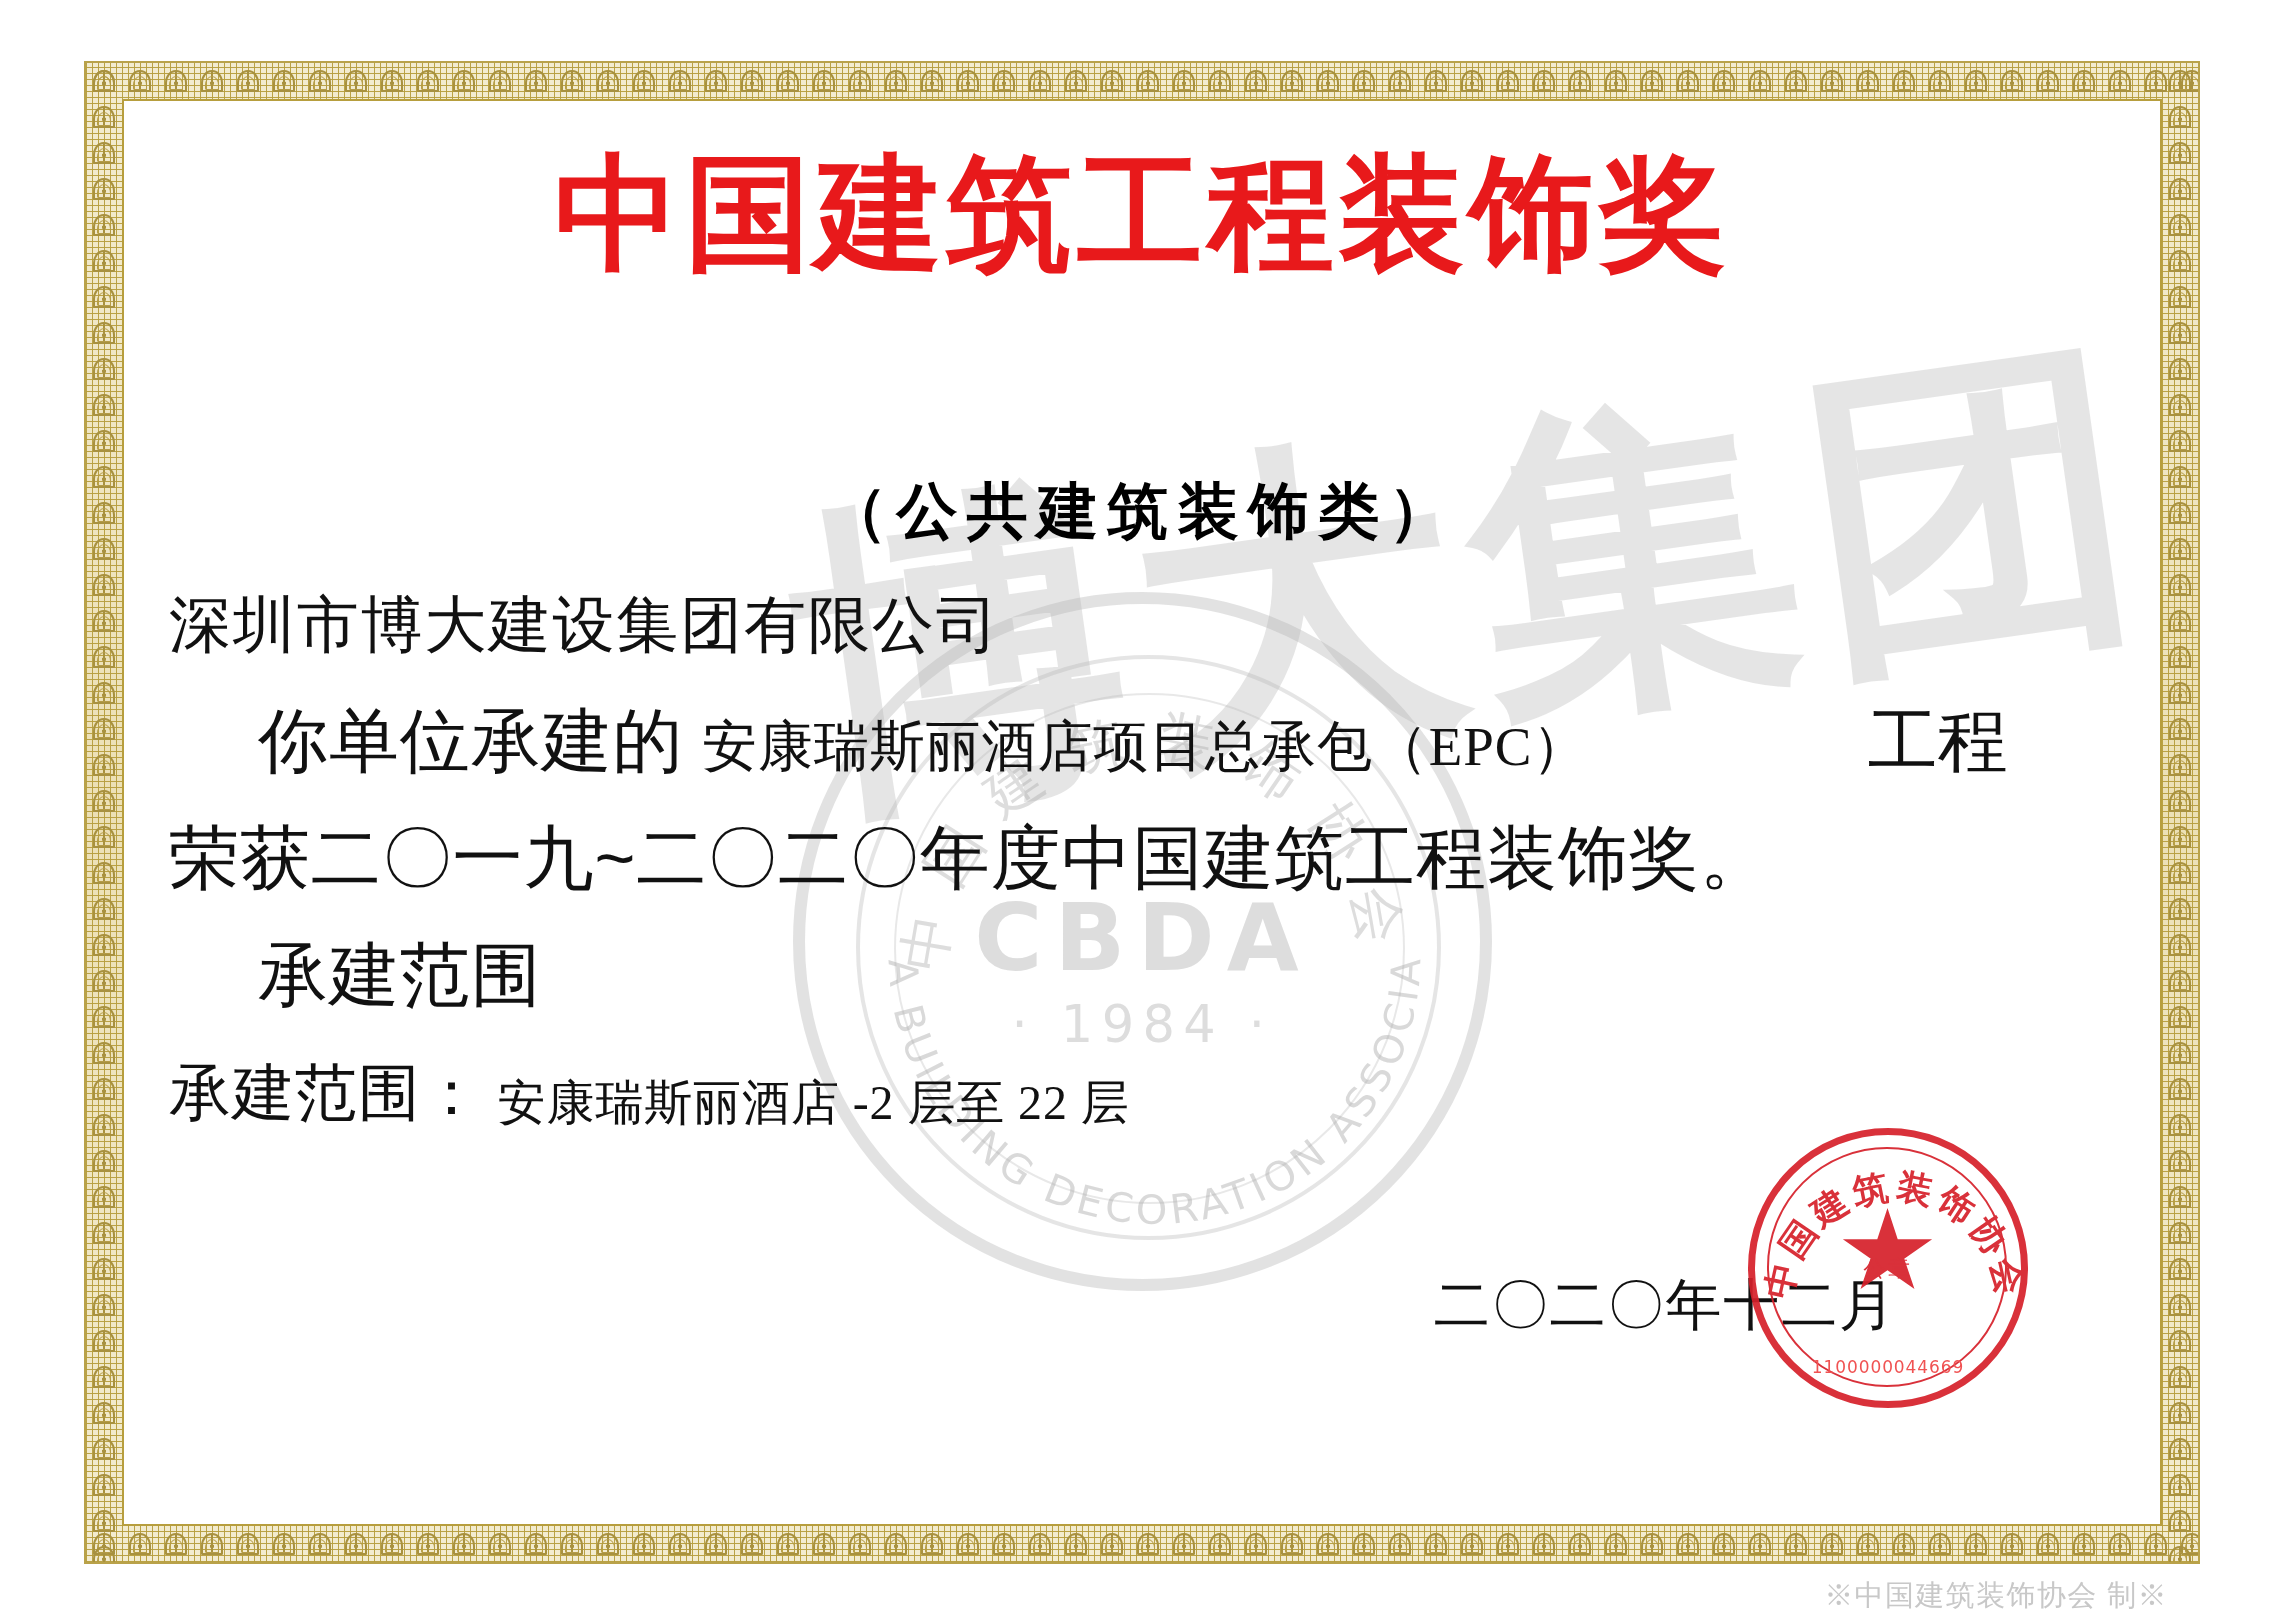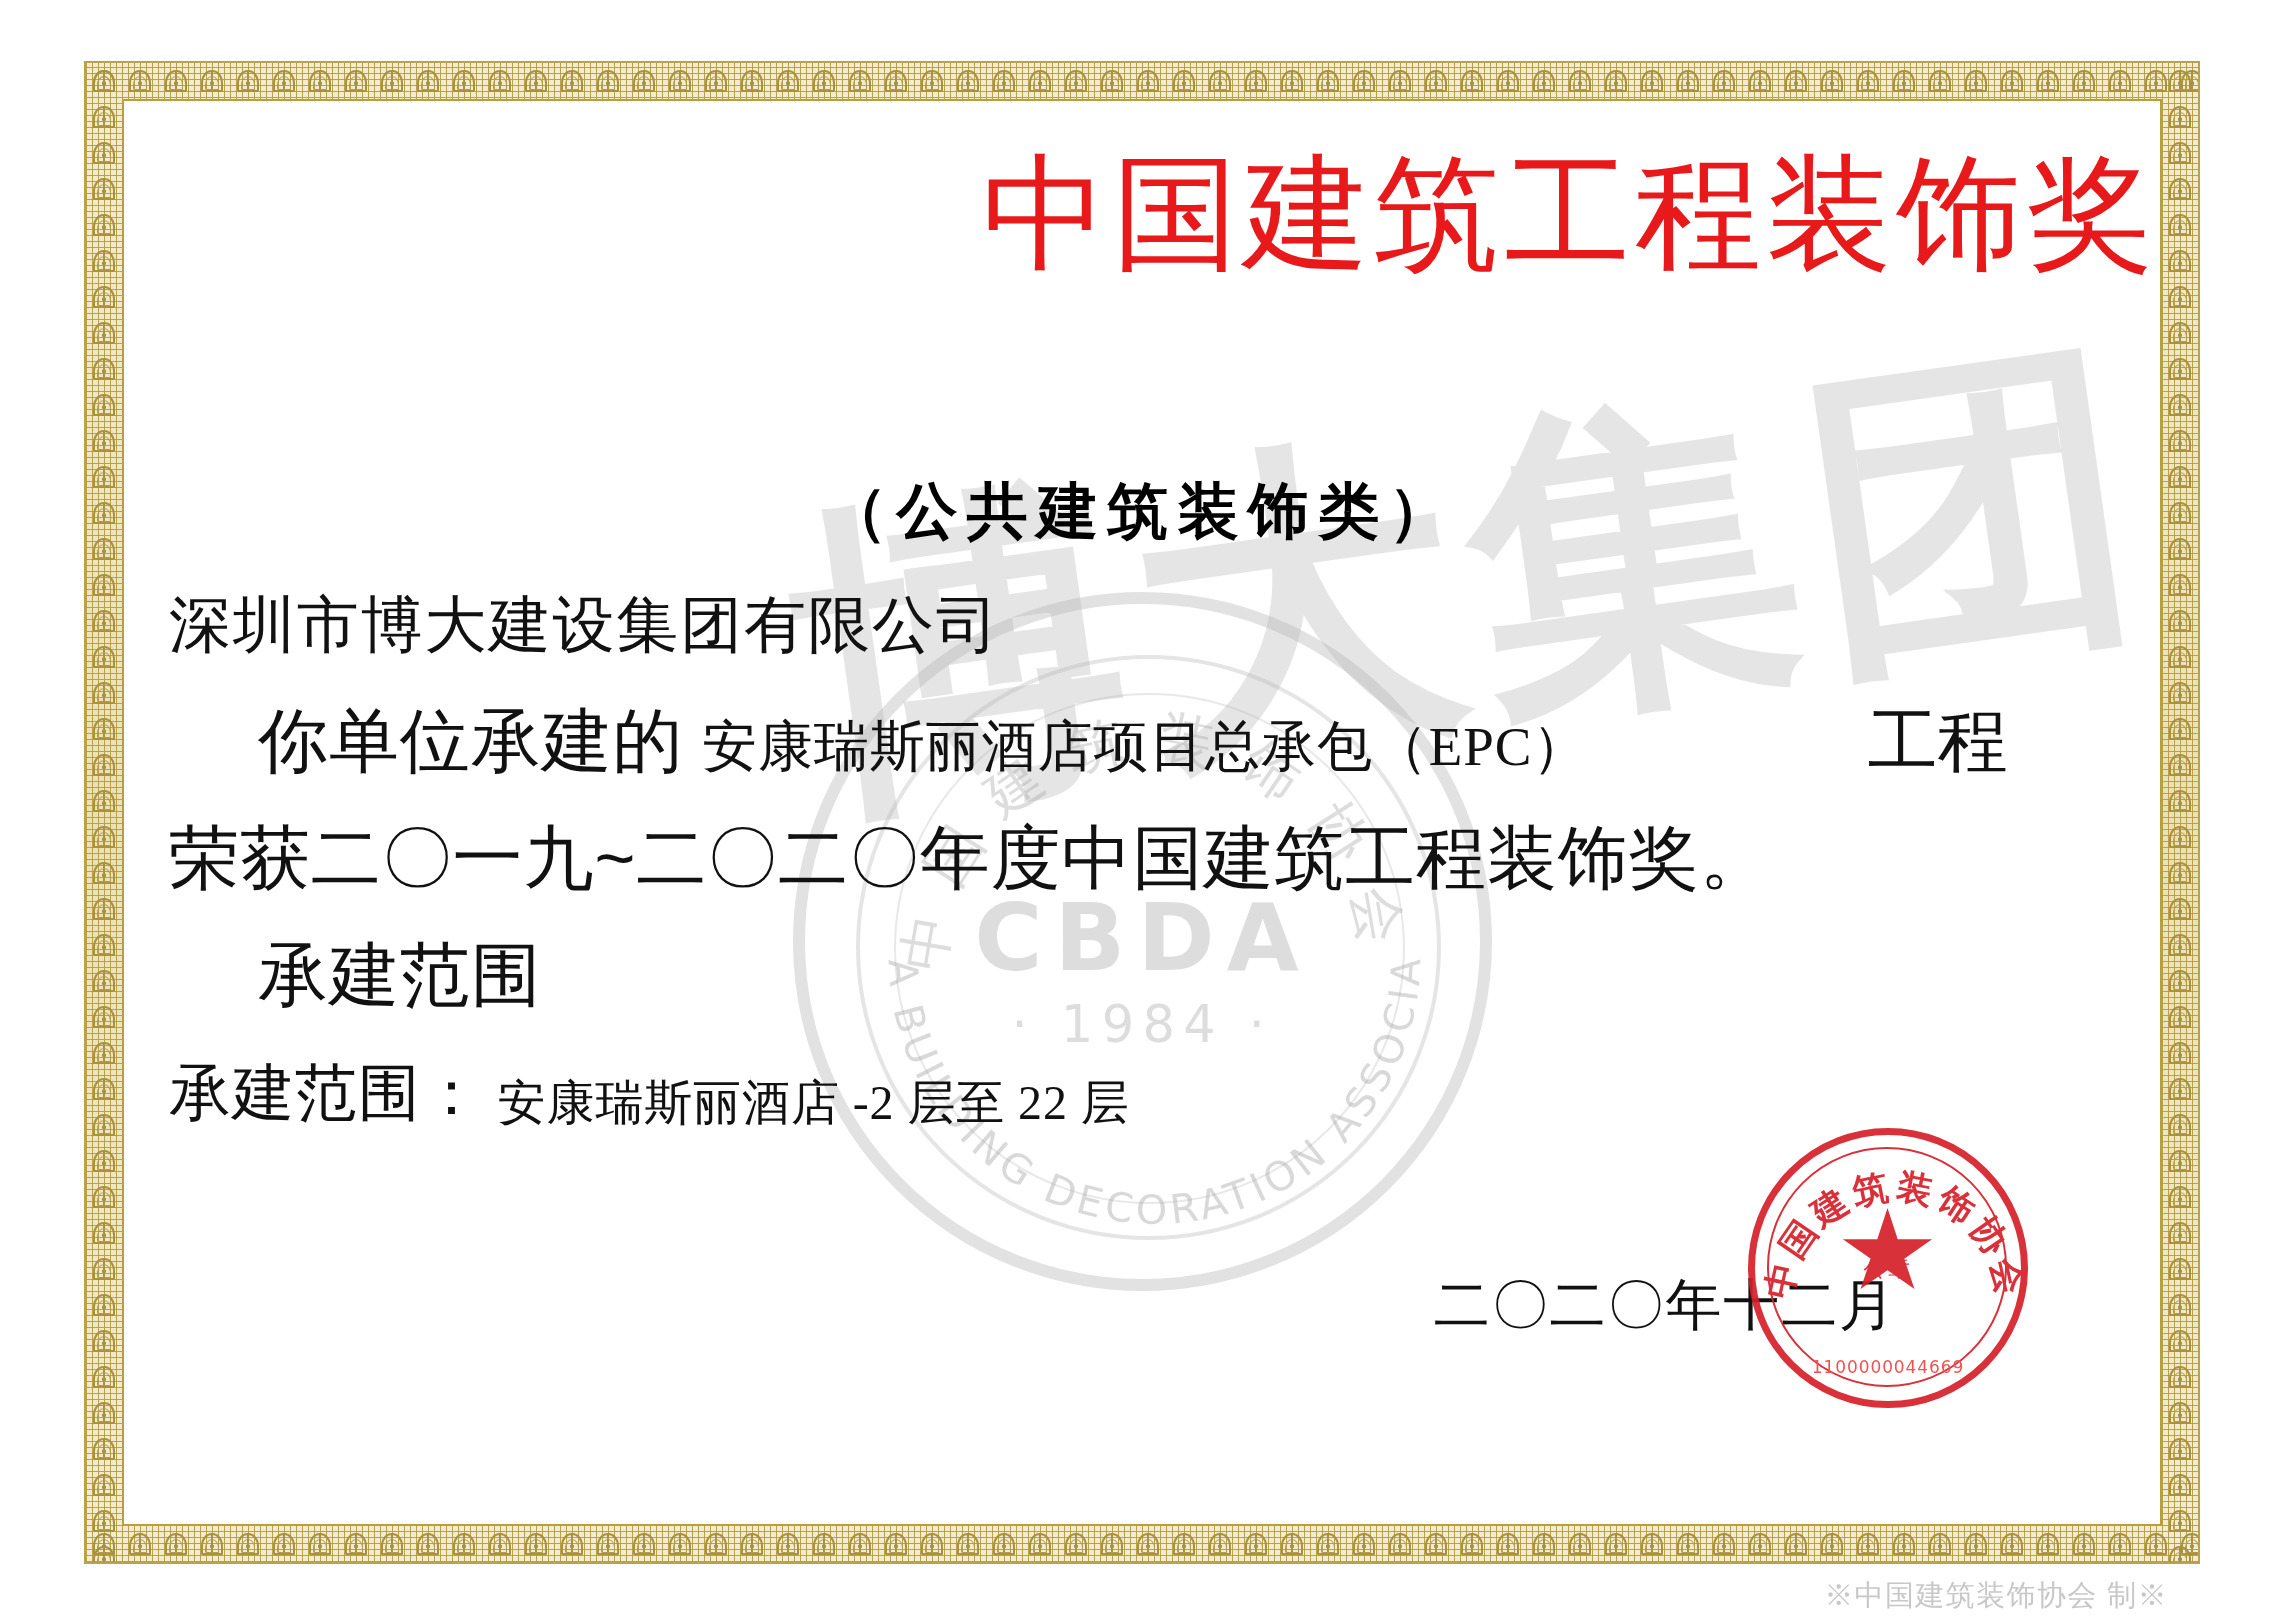--- a/index.html
+++ b/index.html
@@ -211,23 +211,23 @@
     font-size: 120px;
     letter-spacing: 60px;
     fill: rgba(170,170,170,0.40);
   }
 
   
   .title-main {
     position: absolute;
     left: 0; right: 0;
     top: 28px;
-    text-align: right;
-    font-family: "Liberation Sans", sans-serif;
-    font-weight: normal;
+    text-align: center;
+    font-family: "Liberation Sans", sans-serif;
+    font-weight: bold;
     font-size: 126px;
     letter-spacing: 4.7px;
     color: #e8191b;
     white-space: nowrap;
   }
   .title-sub {
     position: absolute;
     left: 0; right: 0;
     top: 172px;
     text-align: center;

